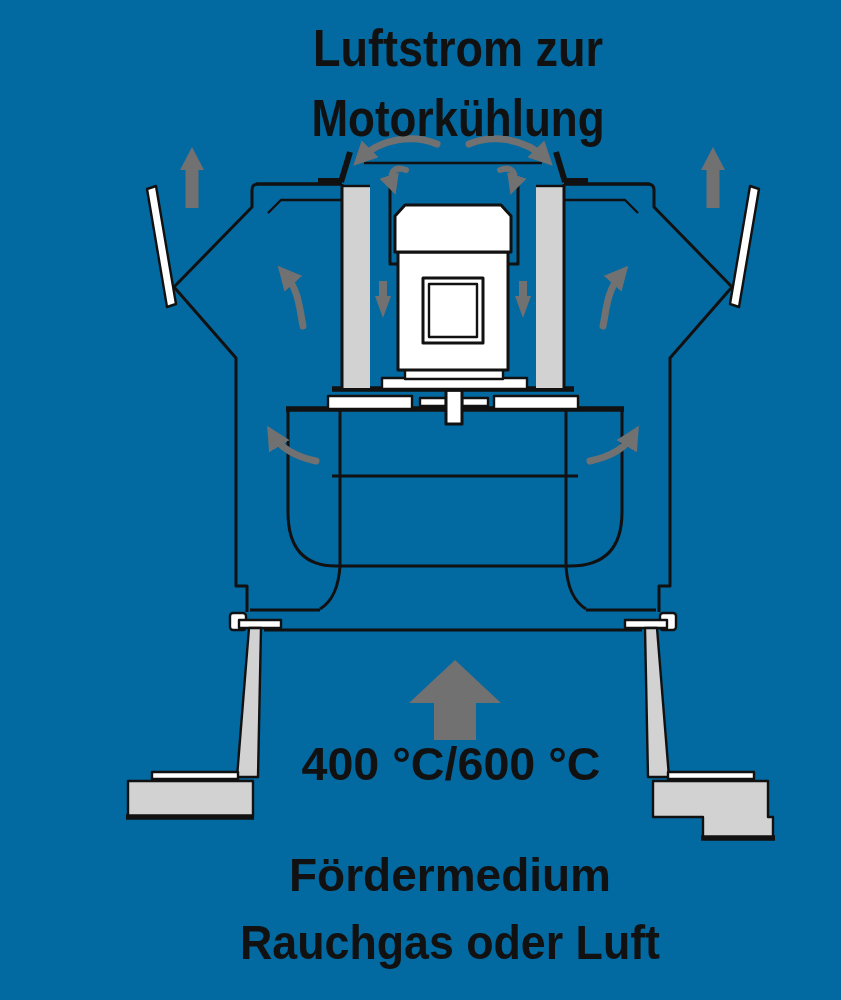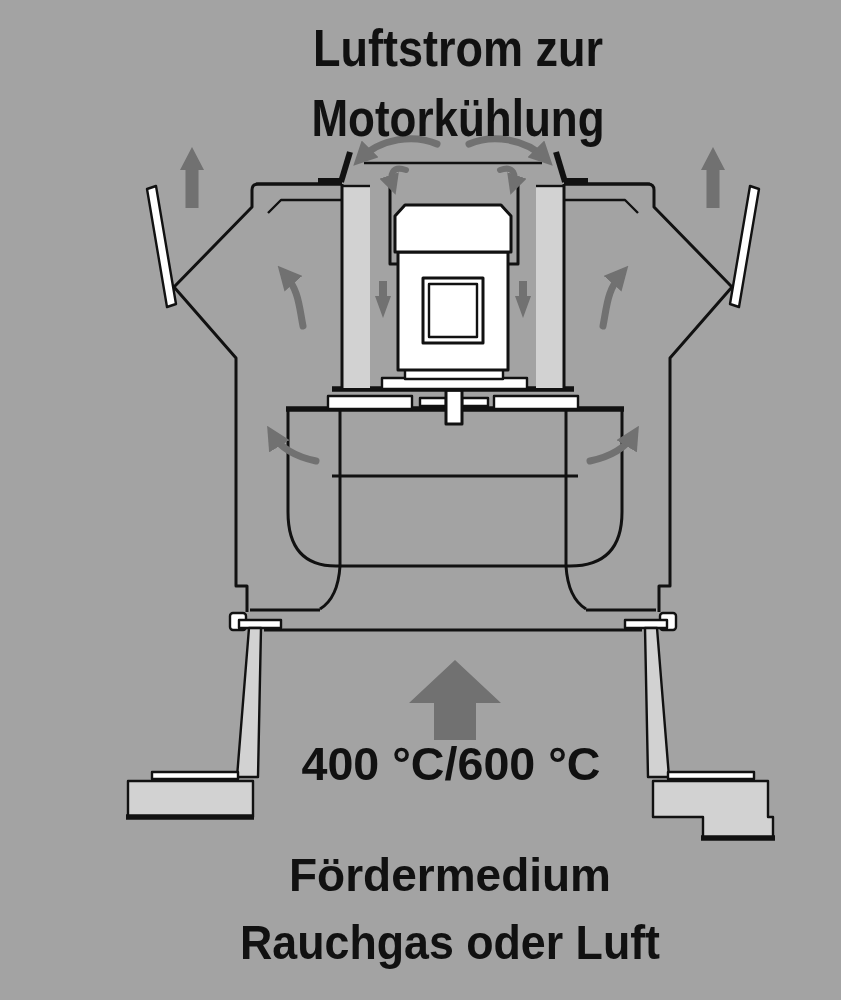--- a/index.html
+++ b/index.html
@@ -1,16 +1,16 @@
 <!DOCTYPE html>
 <html><head>
 <meta charset="utf-8">
 <style>
   html,body{margin:0;padding:0;background:#fff;}
-  #stage{position:relative;width:841px;height:1000px;background:#a3a3a3;overflow:hidden;
+  #stage{position:relative;width:841px;height:1000px;background:#0369a1;overflow:hidden;
          font-family:"Liberation Sans", sans-serif;}
   svg{position:absolute;left:0;top:0;}
   .ln{stroke:#111;fill:none;stroke-width:3;stroke-linejoin:round;}
   .lnthin{stroke:#111;fill:none;stroke-width:2.4;stroke-linejoin:round;}
   .lnbold{stroke:#111;fill:none;stroke-width:5.5;}
   .white{fill:#fff;stroke:#111;stroke-width:3;stroke-linejoin:round;}
   .whitethin{fill:#fff;stroke:#111;stroke-width:2.4;stroke-linejoin:round;}
   .gray{fill:#d2d2d2;stroke:#111;stroke-width:2.4;stroke-linejoin:round;}
   .grayfill{fill:#d2d2d2;}
   .arrow{fill:#717171;}

